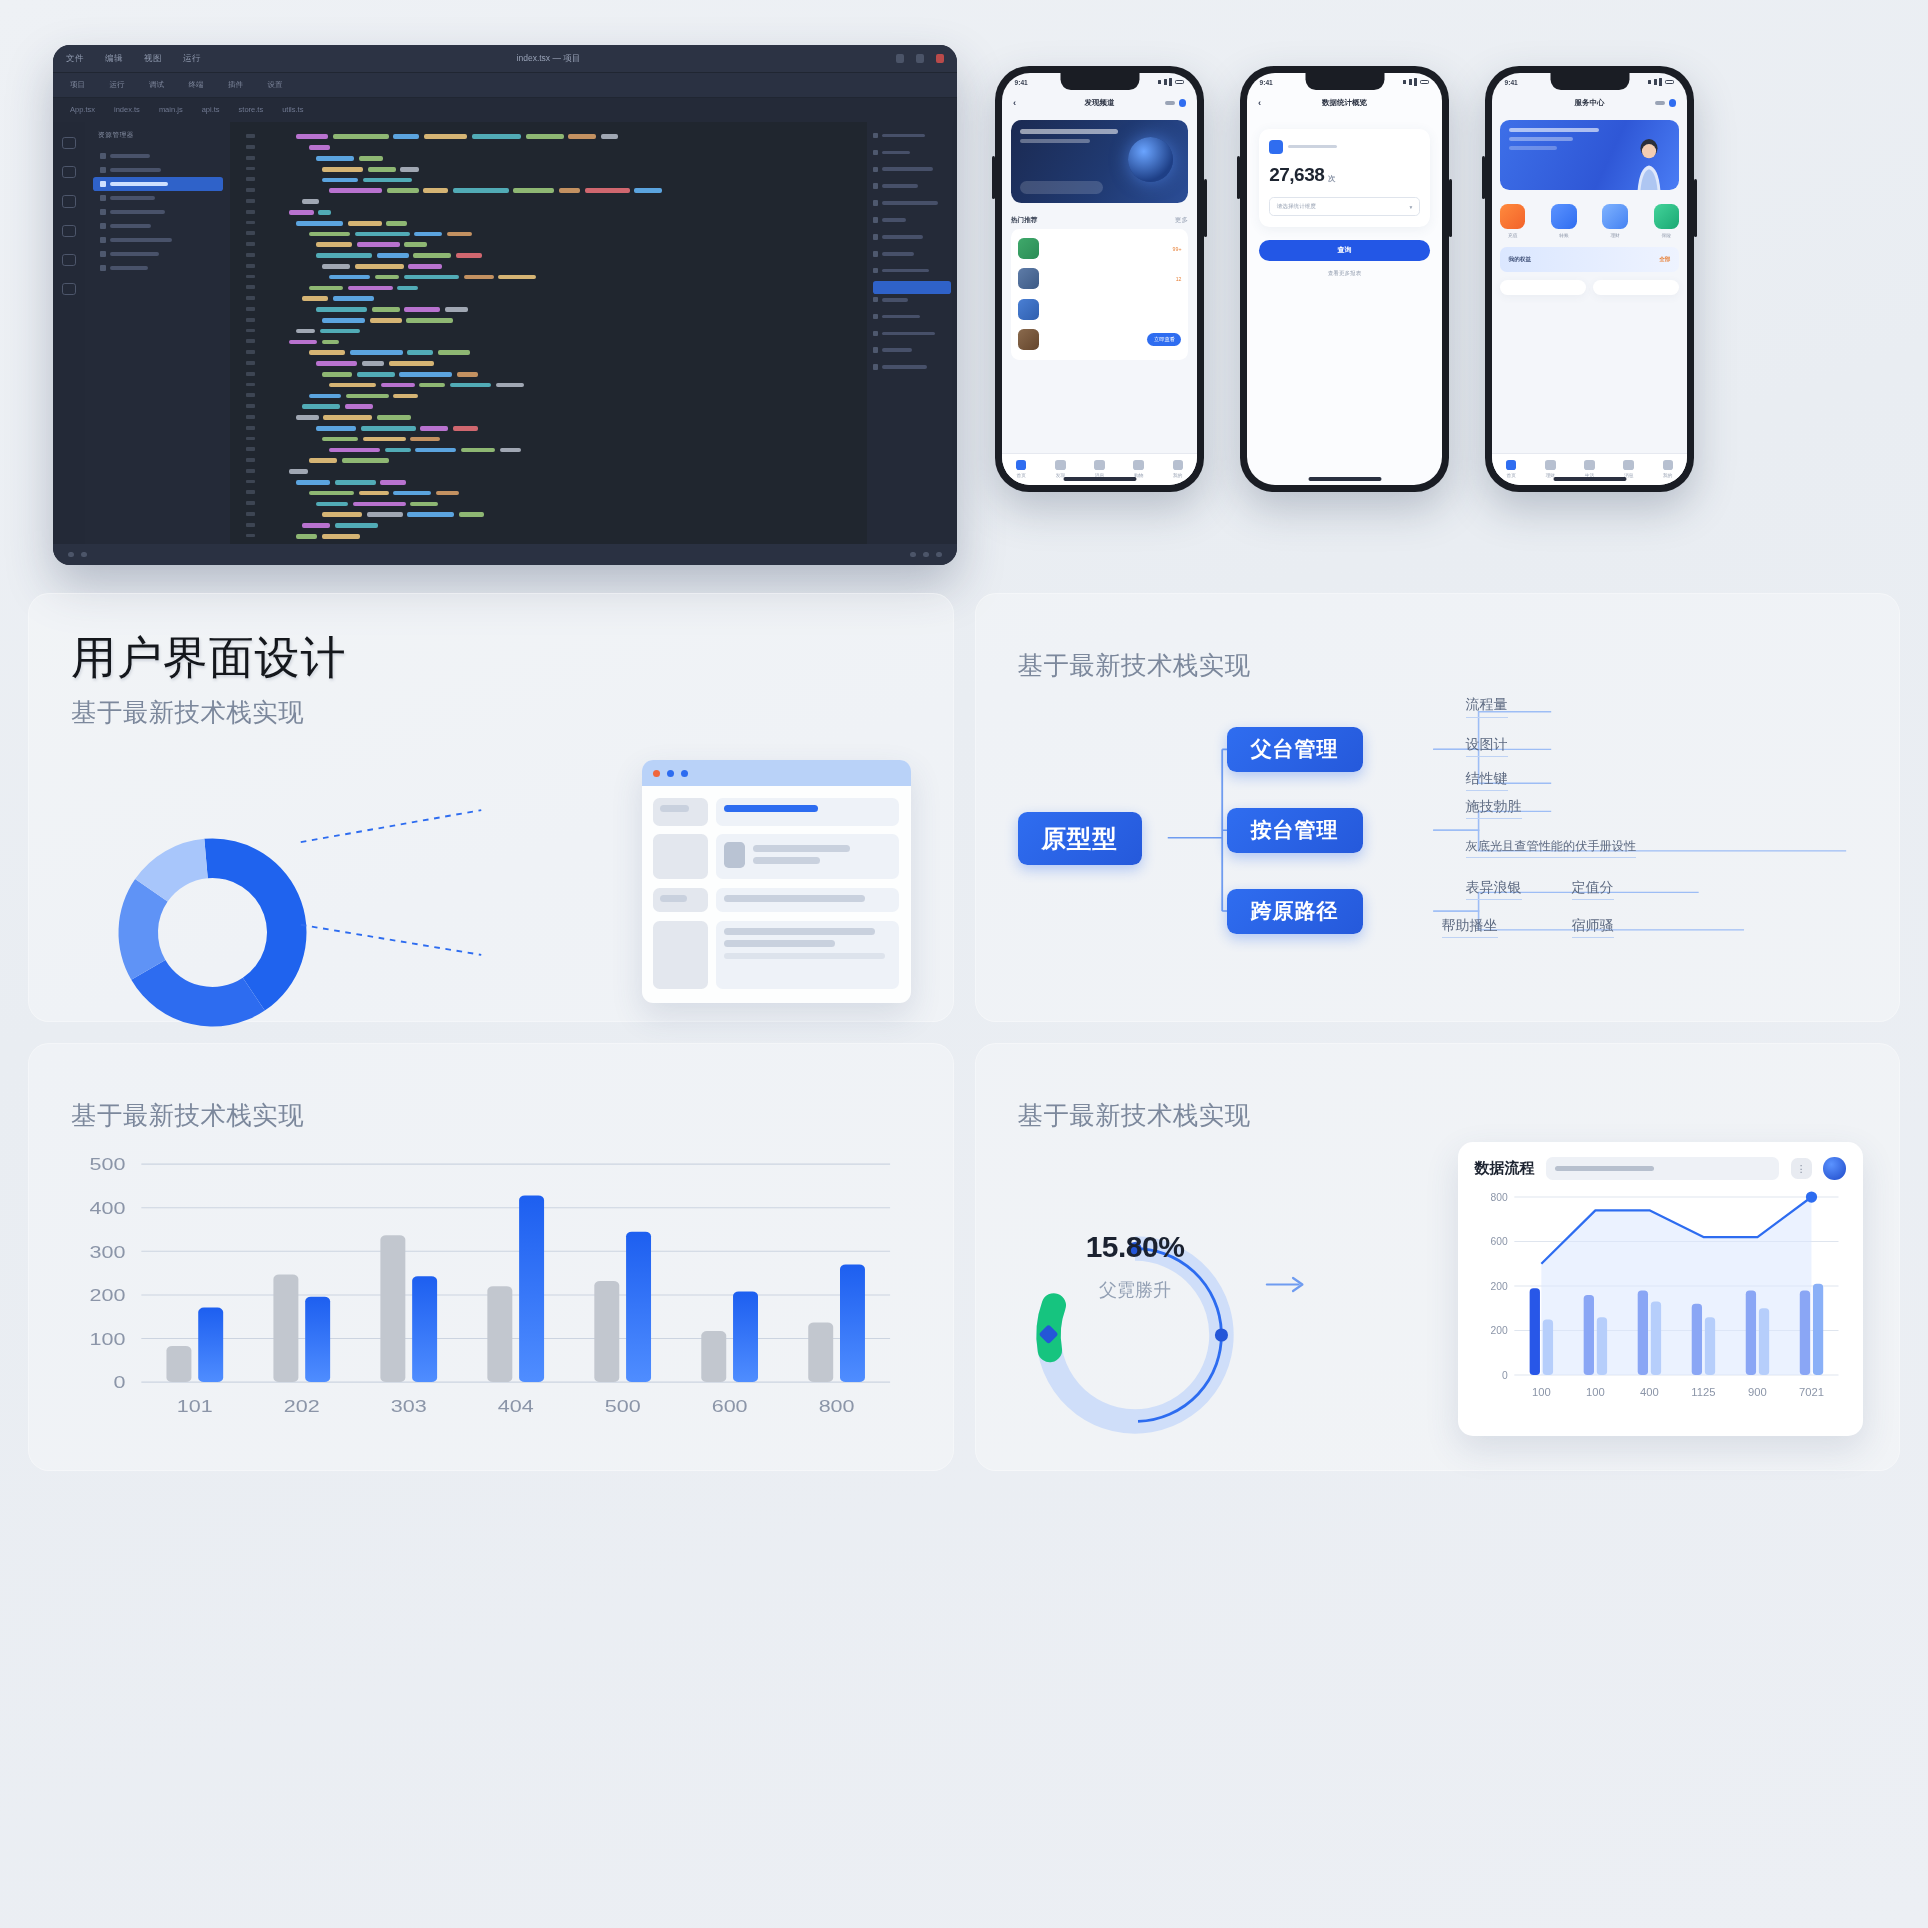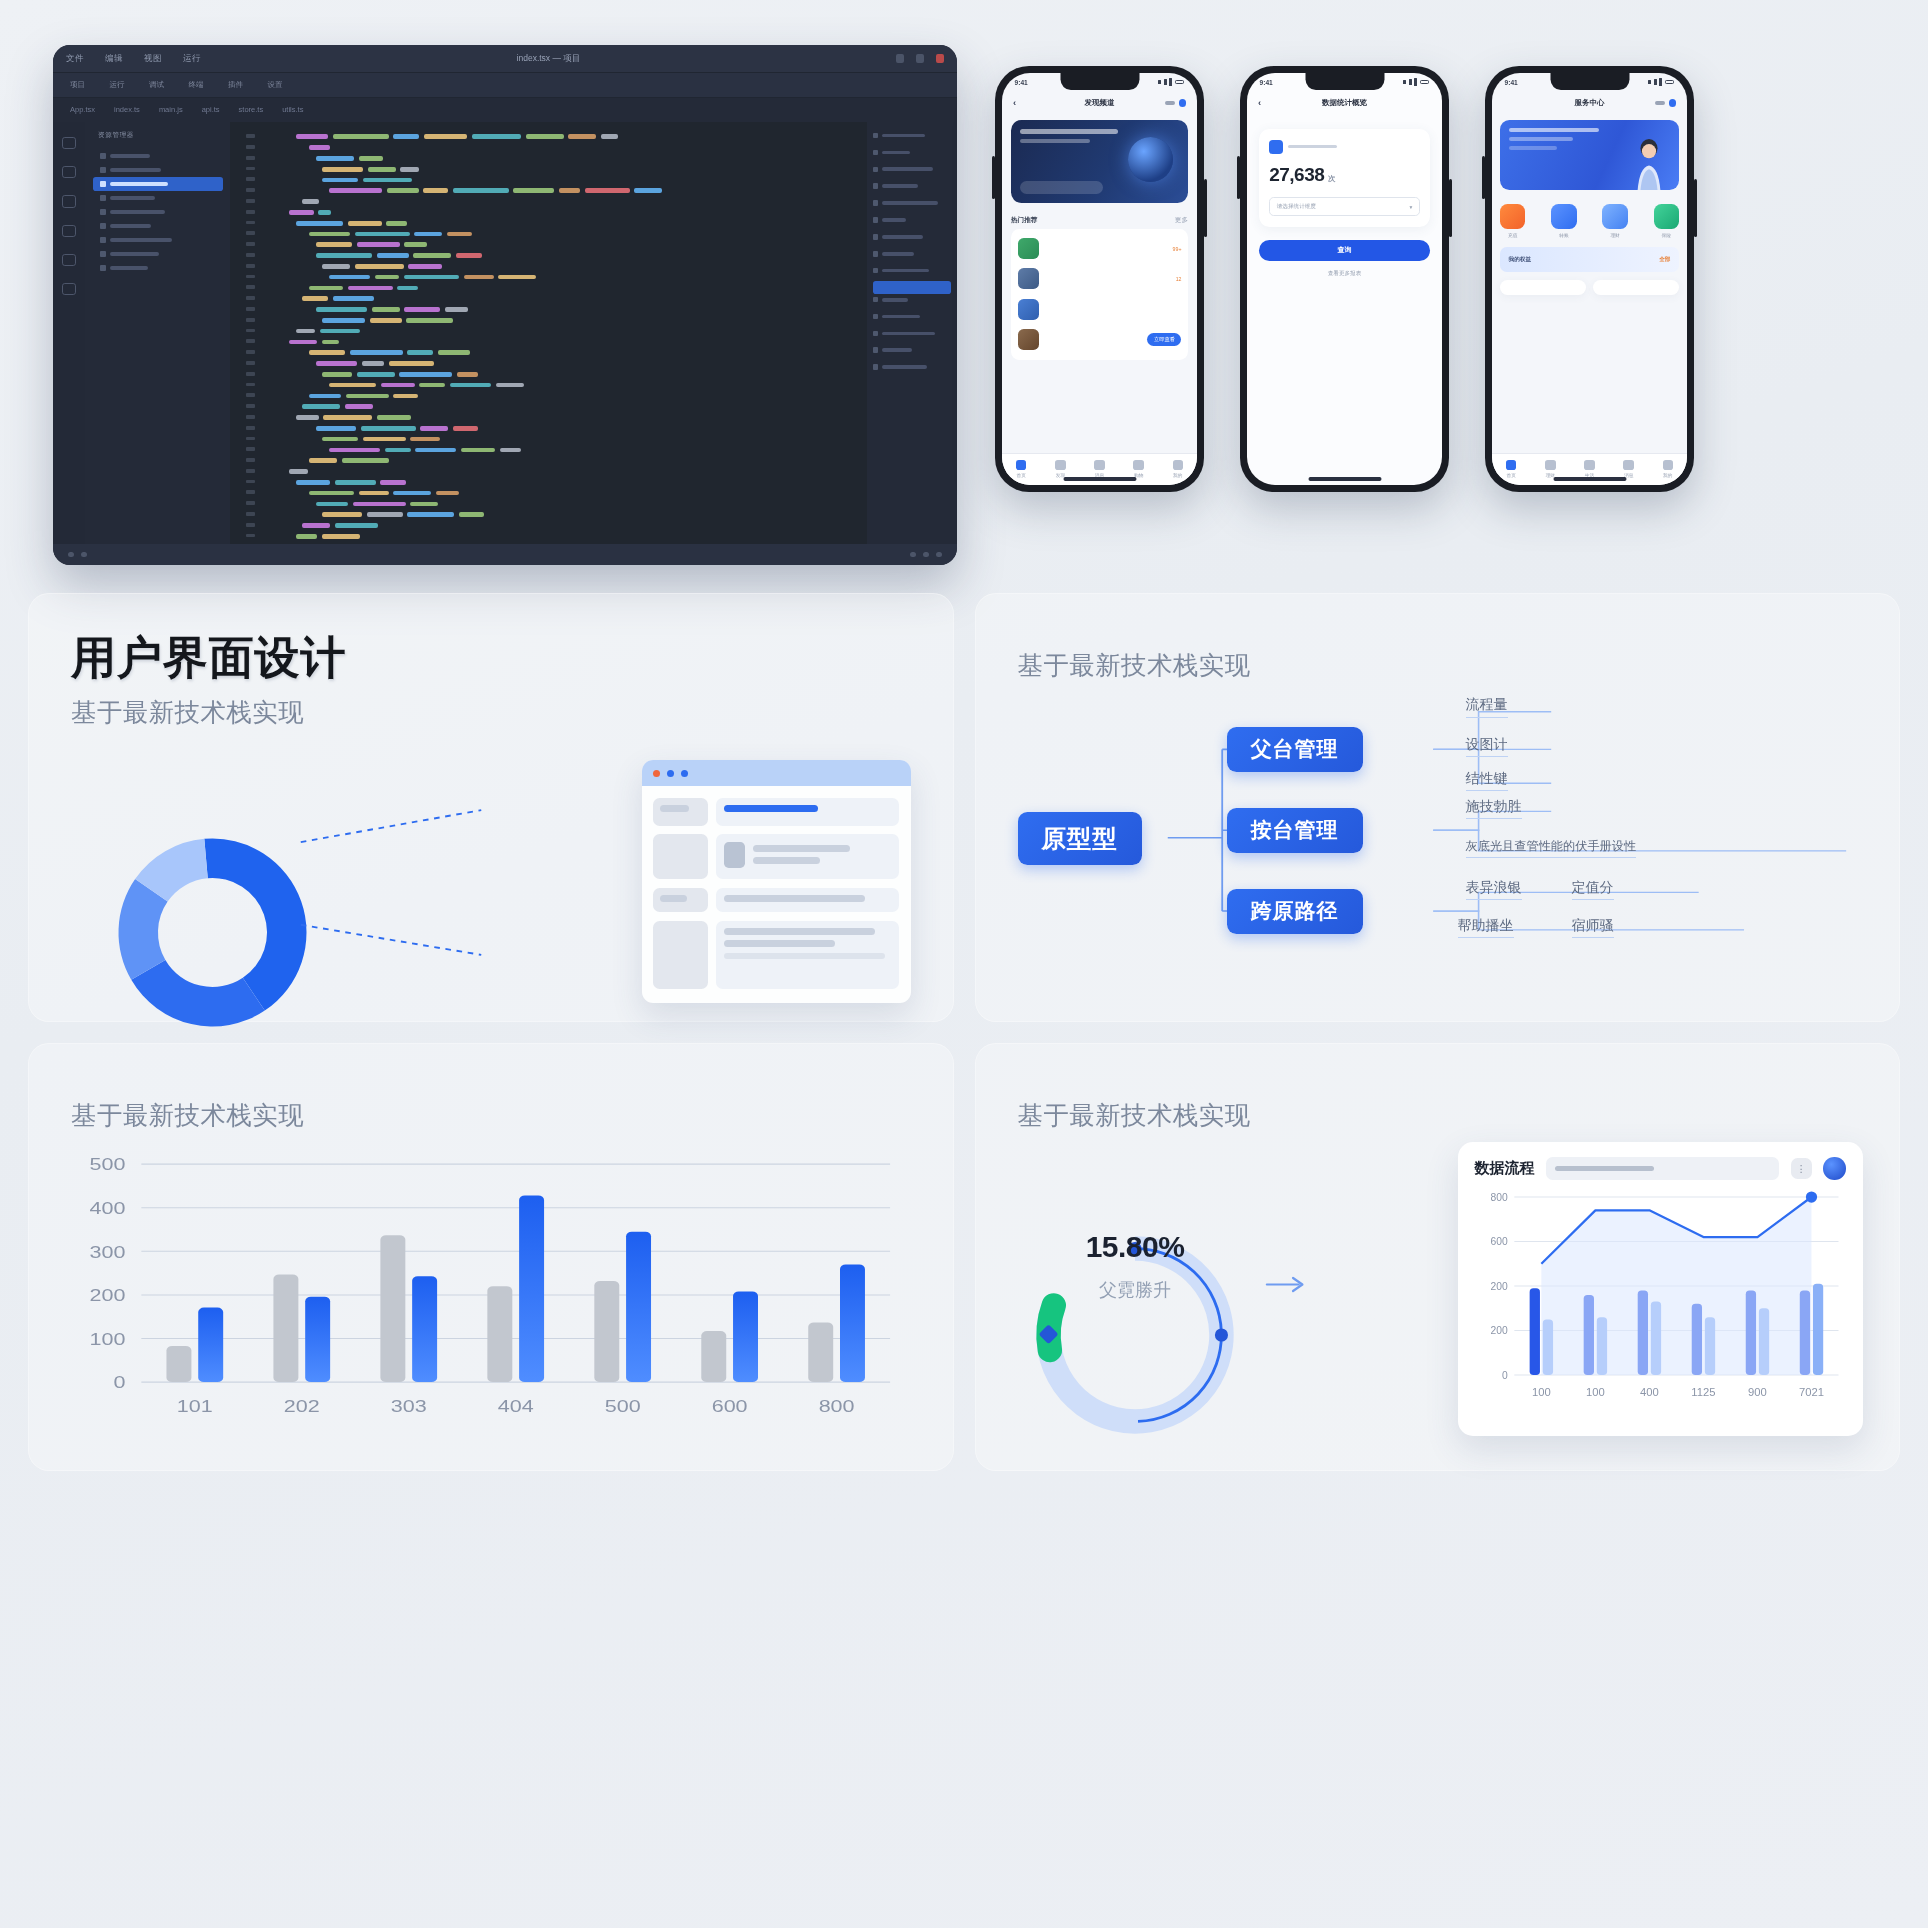--- a/index.html
+++ b/index.html
@@ -236,21 +236,21 @@
   }
   .card {
     background: rgba(255,255,255,0.30);
     border-radius: 21px;
     padding: 41px 43px 32px 43px;
     min-height: 428px;
     position: relative;
     box-shadow: inset 0 0 0 0.9px rgba(255,255,255,0.35);
   }
   .card-title {
-    font-size: 45px; font-weight: 700; color: #14171c;
+    font-size: 45px; font-weight: 400; color: #14171c;
     letter-spacing: 0.9px; line-height: 1.05;
     text-shadow: 0.9px 1.9px 2.8px rgba(90,105,130,0.22);
   }
   .card-sub {
     font-size: 25.4px; color: #7c889c; margin-top: 15px; letter-spacing: 0.5px;
   }
   .card-visual { margin-top: 24.5px; position: relative; height: 268px; }
 
   
   .c1 { display: flex; align-items: center; gap: 0; height: 100%; }
@@ -1146,21 +1146,21 @@
           <div class="mm-node mm-b2">按台管理</div>
           <div class="mm-node mm-b3">跨原路径</div>
 
           <span class="mm-leaf" style="left:448px;top:-11.3px">流程量</span>
           <span class="mm-leaf" style="left:448px;top:28px">设图计</span>
           <span class="mm-leaf" style="left:448px;top:62px">结性键</span>
           <span class="mm-leaf" style="left:448px;top:90px">施技勃胜</span>
           <span class="mm-leaf" style="left:448px;top:130px;font-size:12.2px">灰底光且查管性能的伏手册设性</span>
           <span class="mm-leaf" style="left:448px;top:171px">表异浪银</span>
           <span class="mm-leaf" style="left:554px;top:171px">定值分</span>
-          <span class="mm-leaf" style="left:440px;top:209px">帮助播坐</span>
+          <span class="mm-leaf" style="left:424px;top:209px">帮助播坐</span>
           <span class="mm-leaf" style="left:554px;top:209px">宿师骚</span>
         </div>
       </div>
     </section>
 
     <section class="card">
       <p class="card-sub">基于最新技术栈实现</p>
       <div class="card-visual">
         <svg class="barchart" viewBox="0 0 740 300" preserveAspectRatio="none" id="barchart">
             <defs>

